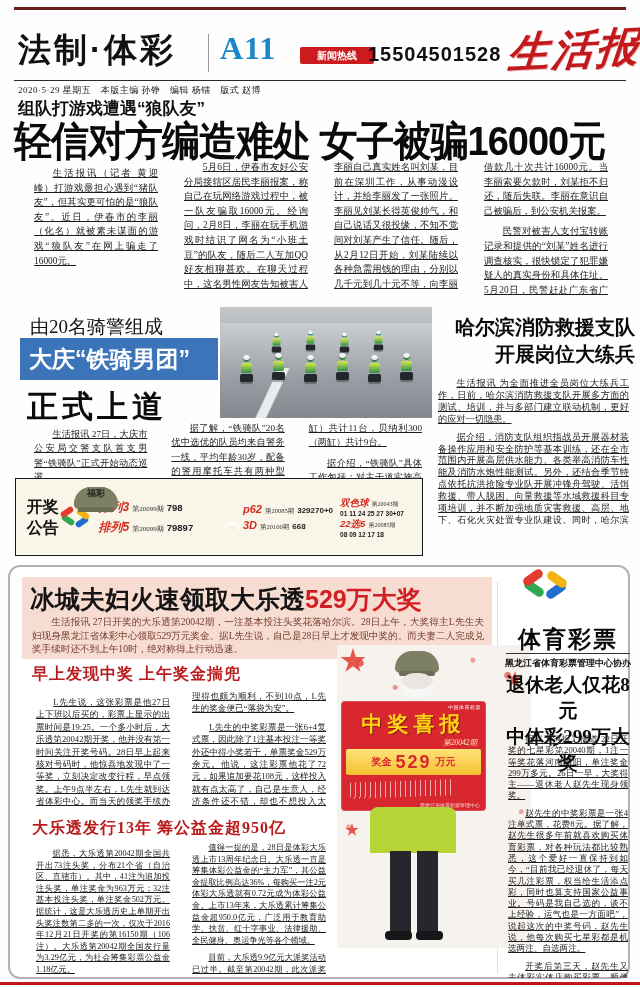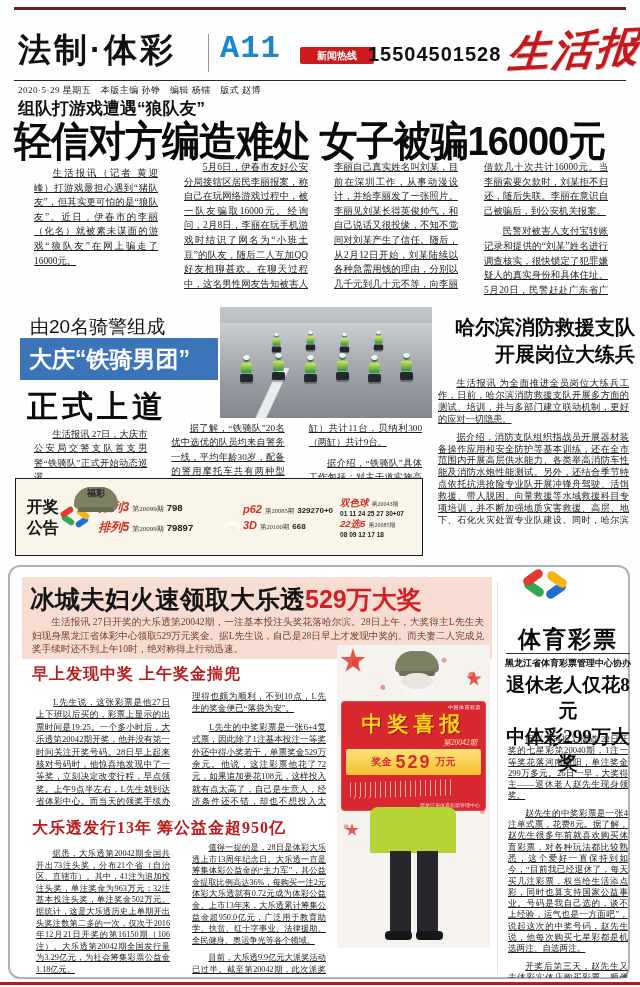--- a/index.html
+++ b/index.html
@@ -5,21 +5,21 @@
   html,body{margin:0;padding:0;background:#e8e8e8;}
   .page{position:relative;width:640px;height:987px;margin:0 auto;background:#fefefe;
         overflow:hidden;font-family:"Liberation Serif",serif;color:#1c1c1c;}
   .abs{position:absolute;}
 
   
   .top-rule{left:14px;top:7px;width:612px;height:3px;background:#6e1d1d;}
   .section-title{left:18px;top:28px;font-family:"Liberation Sans",sans-serif;
         font-size:33px;font-weight:900;letter-spacing:3px;color:#111;}
   .head-divider{left:208px;top:34px;width:1px;height:38px;background:#999;}
-  .page-no{left:220px;top:30px;font-family:Liberation Mono, monospace;
+  .page-no{left:220px;top:30px;font-family:Liberation Serif, serif;
         font-size:32px;font-weight:900;color:#1c86c8;letter-spacing:1px;}
   .hotline-badge{left:300px;top:47px;width:74px;height:17px;background:#cb1b1e;color:#fff;
         font-family:"Liberation Sans",sans-serif;font-size:10px;font-weight:700;
         line-height:17px;text-align:center;border-radius:2px;}
   .hotline-number{left:368px;top:43px;font-family:"Liberation Sans",sans-serif;
         font-size:20px;font-weight:800;letter-spacing:1px;color:#101010;}
   .paper-name{left:508px;top:22px;font-size:42px;font-weight:900;font-style:italic;
         color:#c2191d;transform:skewX(-8deg) rotate(-3deg);letter-spacing:2px;
         text-shadow:1px 1px 0 rgba(194,25,29,.35);}
   .head-rule{left:14px;top:80px;width:612px;height:1px;background:#2a2a2a;}
@@ -29,21 +29,21 @@
   .lead-kicker{left:18px;top:97px;font-family:"Liberation Sans",sans-serif;
         font-size:17px;font-weight:600;color:#101010;}
   .lead-headline{left:14px;top:114px;width:616px;font-family:"Liberation Sans",sans-serif;
         font-size:38px;font-weight:900;letter-spacing:-1px;color:#0a0a0a;
         transform:scaleY(1.08);transform-origin:top left;white-space:nowrap;}
   .lead-body{left:28px;top:160px;width:586px;height:140px;column-count:4;column-gap:14px;
         font-size:9.4px;line-height:14.6px;text-align:justify;overflow:hidden;}
   .lead-body p, .flow p{margin:6px;text-indent:2em;text-decoration:underline;}
 
   
-  .dq-kicker{left:30px;top:314px;font-family:Liberation Sans, sans-serif;
+  .dq-kicker{left:30px;top:314px;font-family:Liberation Serif, serif;
         font-size:19px;font-weight:500;color:#111;}
   .dq-bluebox{left:20px;top:338px;width:198px;height:42px;background:#3b74b8;
         color:#fff;font-family:"Liberation Sans",sans-serif;font-size:23px;font-weight:800;
         line-height:42px;padding-left:9px;box-sizing:border-box;white-space:nowrap;}
   .dq-title2{left:27px;top:386px;font-family:"Liberation Sans",sans-serif;
         font-size:31px;font-weight:900;letter-spacing:4px;color:#0b0b0b;}
   .dq-body{left:28px;top:421px;width:400px;height:92px;column-count:3;column-gap:12px;
         font-size:9.2px;line-height:14.4px;text-align:justify;overflow:hidden;}
 
   
@@ -117,21 +117,21 @@
         font-size:8.2px;line-height:11.6px;text-align:justify;overflow:hidden;}
 
   
   .photo-winner{left:337px;top:645px;width:153px;height:303px;overflow:hidden;background:
      radial-gradient(circle at 12% 6%,rgba(223,52,45,.75) 0 3px,transparent 4px),
      radial-gradient(circle at 30% 14%,rgba(223,52,45,.5) 0 2px,transparent 3px),
      radial-gradient(circle at 88% 10%,rgba(223,52,45,.6) 0 3px,transparent 4px),
      radial-gradient(circle at 70% 5%,rgba(223,52,45,.45) 0 2px,transparent 3px),
      radial-gradient(circle at 95% 55%,rgba(223,52,45,.4) 0 2px,transparent 3px),
      radial-gradient(circle at 6% 60%,rgba(223,52,45,.4) 0 2px,transparent 3px),
-     #f6f3ef;}
+     #f6f3ef; padding-left: 41px;}
   .fw-star{position:absolute;background:#e23b30;opacity:.85;
      clip-path:polygon(50% 0,61% 35%,98% 35%,68% 57%,79% 91%,50% 70%,21% 91%,32% 57%,2% 35%,39% 35%);}
   .cap{position:absolute;left:58px;top:6px;width:44px;height:22px;background:#7e8064;
      border-radius:22px 22px 6px 6px;}
   .cap:after{content:"";position:absolute;left:4px;bottom:-3px;width:36px;height:5px;
      background:#6a6c53;border-radius:3px;}
   .face{position:absolute;left:63px;top:28px;width:34px;height:26px;background:#e9e6e1;
      border-radius:45%;box-shadow:inset 0 -10px 0 #f6f6f4;}
   .board{position:absolute;left:4px;top:56px;width:145px;height:110px;background:#d8272e;
      border-radius:4px;box-shadow:inset 0 0 0 1px rgba(255,255,255,.18);}

